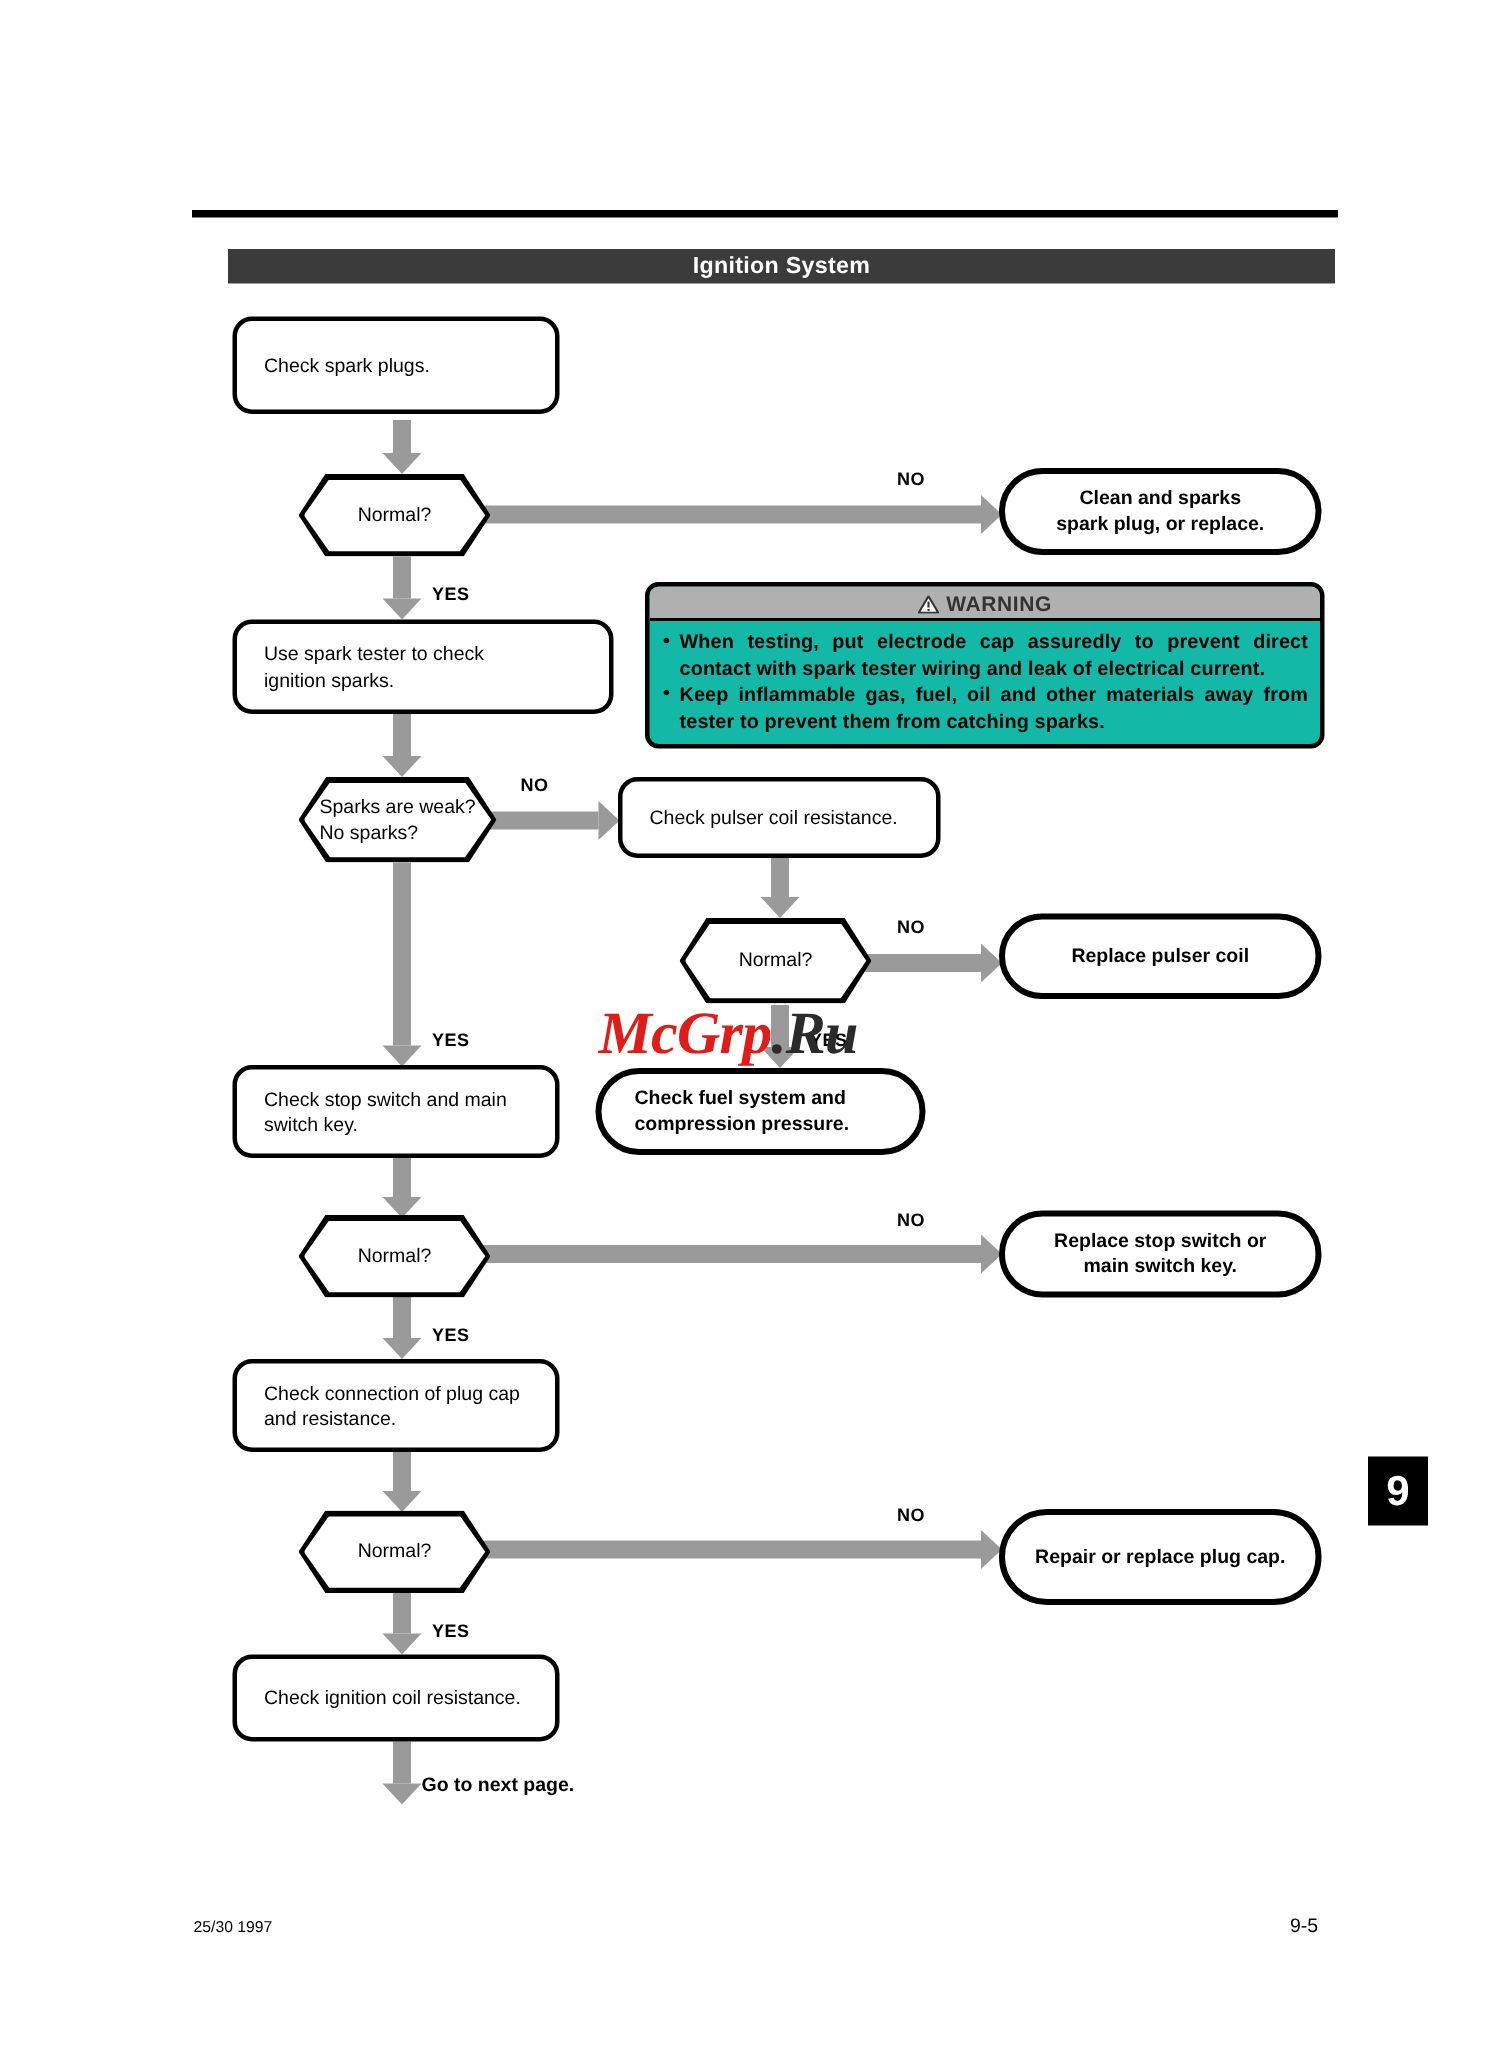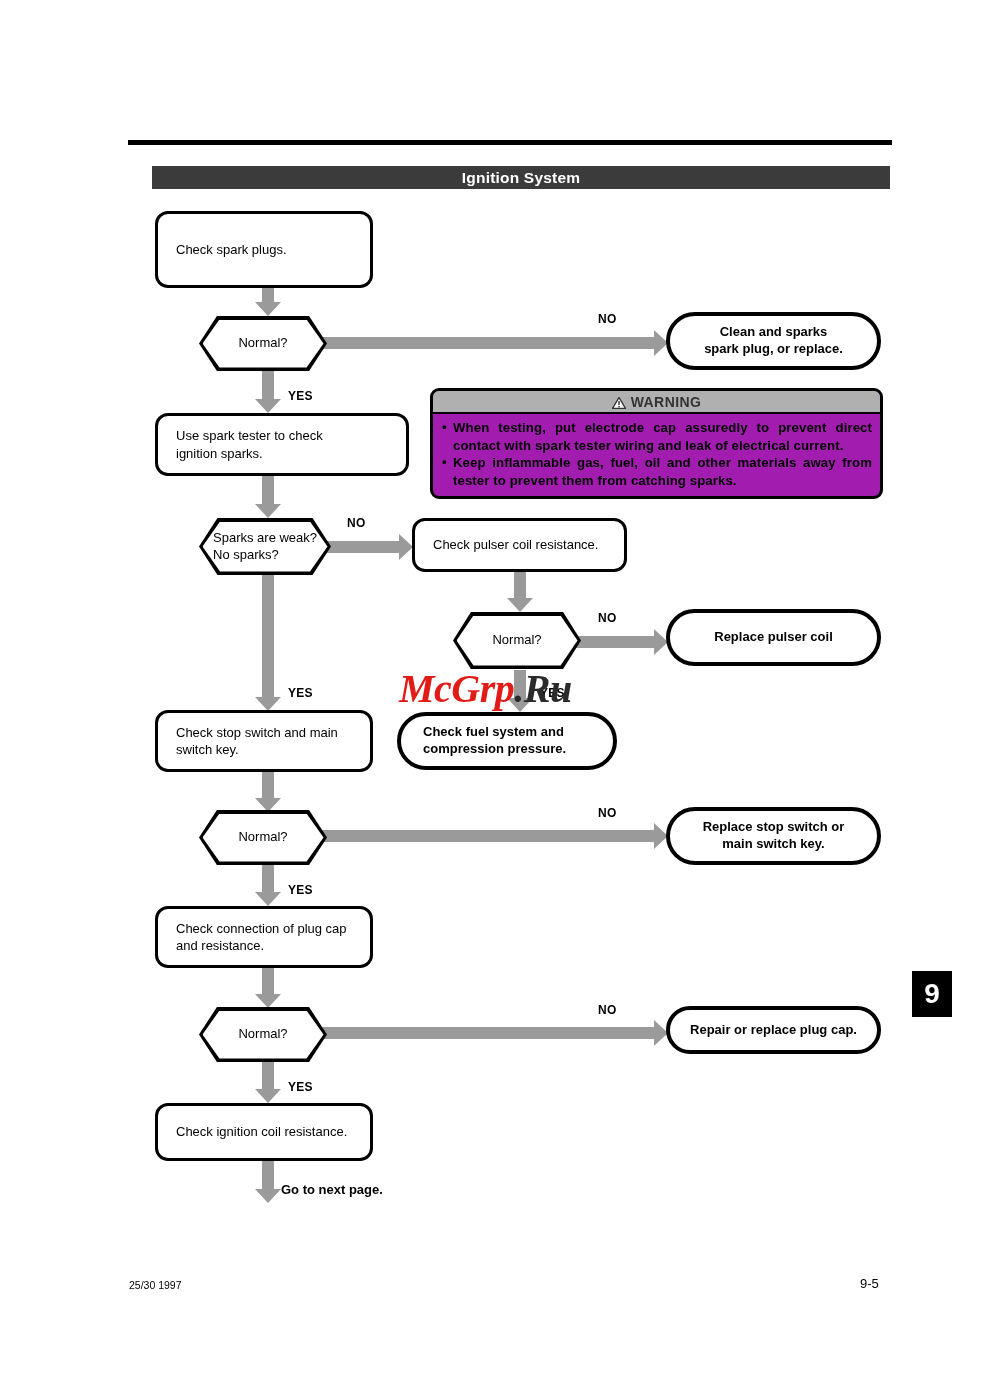--- a/index.html
+++ b/index.html
@@ -164,21 +164,21 @@
 
   
   .warning-box {
     position: absolute;
     left: 430px;
     top: 388px;
     width: 453px;
     box-sizing: border-box;
     border: 3.5px solid #000000;
     border-radius: 9px;
-    background: #a21caf;
+    background: #14b8a6;
     overflow: hidden;
   }
   .warning-head {
     background: #b0b0b0;
     border-bottom: 2.5px solid #000000;
     height: 21px;
     display: flex;
     align-items: center;
     justify-content: center;
     gap: 5px;
@@ -330,21 +330,21 @@
   </div>
   <div class="arrow-down" style="left:255px; top:1061px; height:42px;">
     <div class="shaft" style="height:28px;"></div>
       <div class="head" style="top:28px;"></div>
   </div>
   <div class="arrow-down" style="left:255px; top:1161px; height:42px;">
     <div class="shaft" style="height:28px;"></div>
       <div class="head" style="top:28px;"></div>
   </div>
 
-  <div class="node process" style="left:155px; top:211px; width:218px; height:77px;">
+  <div class="node process" style="left:155px; top:211px; width:218px; height:65px;">
     <span>Check spark plugs.</span>
   </div>
 
   <div class="node decision" style="left:199px; top:316px; width:128px; height:55px;">
     <div class="hex-outer"></div>
     <div class="hex-inner"></div>
     <div class="hex-label">Normal?</div>
   </div>
 
   <div class="branch-label" style="left:598px; top:312px;">NO</div>
@@ -454,21 +454,21 @@
   </div>
 
   <div class="node decision" style="left:199px; top:1007px; width:128px; height:55px;">
     <div class="hex-outer"></div>
     <div class="hex-inner"></div>
     <div class="hex-label">Normal?</div>
   </div>
 
   <div class="branch-label" style="left:598px; top:1003px;">NO</div>
 
-  <div class="node terminal" style="left:666px; top:1006px; width:215px; height:48px;">
+  <div class="node terminal" style="left:666px; top:1006px; width:215px; height:64px;">
     <span>Repair or replace plug cap.</span>
   </div>
 
   <div class="branch-label" style="left:288px; top:1080px;">YES</div>
 
   <div class="node process" style="left:155px; top:1103px; width:218px; height:58px;">
     <span>Check ignition coil resistance.</span>
   </div>
 
   <div class="note-label" style="left:281px; top:1182px;">Go to next page.</div>

